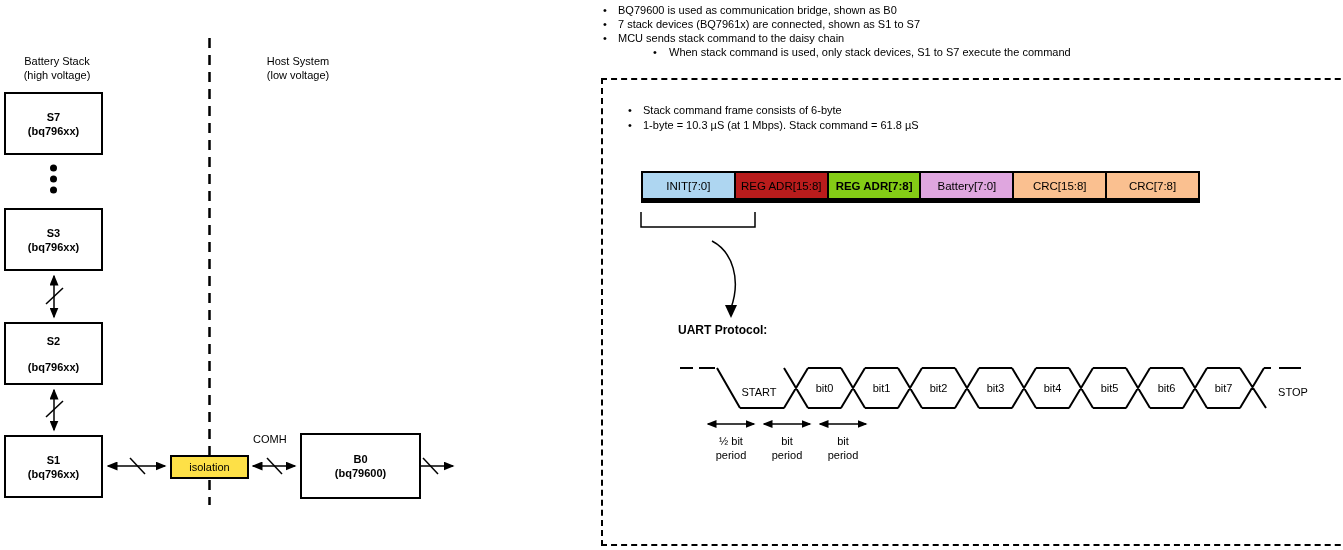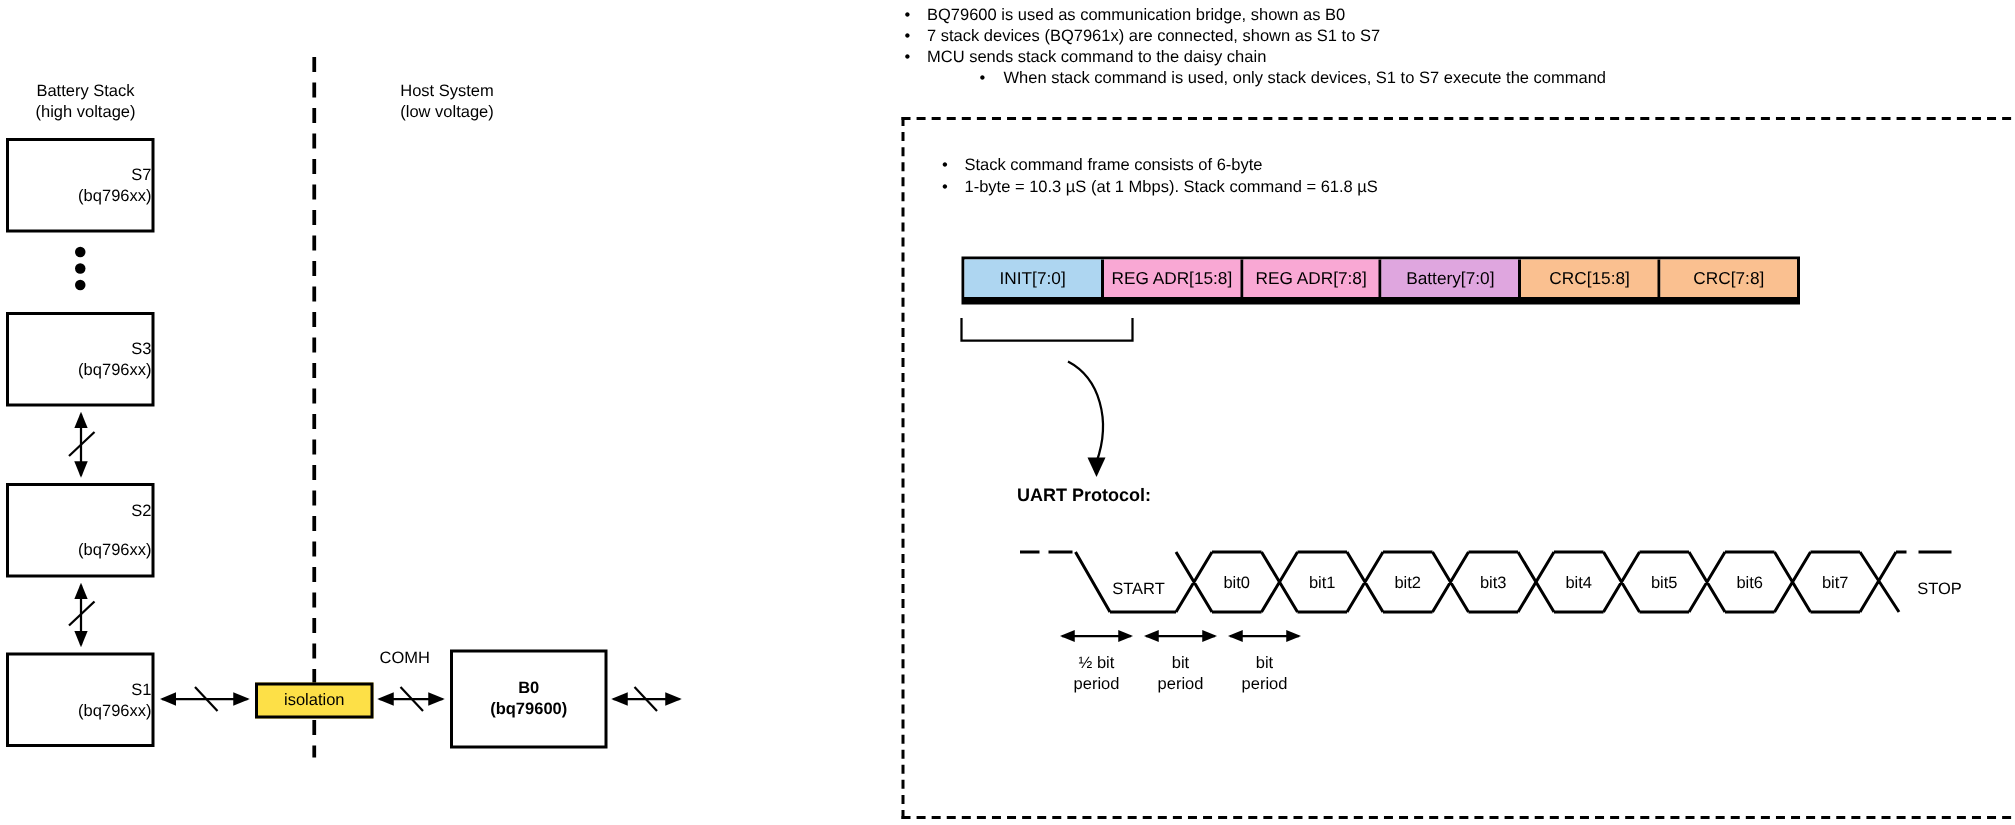--- a/index.html
+++ b/index.html
@@ -3,25 +3,25 @@
 <meta charset="utf-8">
 <style>
   html,body{margin:0;padding:0;background:#fff;}
   .root{position:relative;width:1343px;height:550px;background:#fff;overflow:hidden;
         font-family:"Liberation Sans",sans-serif;color:#000;}
 
   
   .overlay-svg{position:absolute;left:0;top:0;}
   .diagram-title{position:absolute;width:120px;text-align:center;font-size:11px;line-height:14px;}
   .sbox{position:absolute;left:4px;width:99px;height:63px;background:#fff;border:2px solid #000;
-        box-sizing:border-box;display:flex;flex-direction:column;align-items:flex-end;justify-content:center;
-        font-size:11px;line-height:14px;text-align:center;}
+        box-sizing:border-box;display:flex;flex-direction:column;align-items:center;justify-content:center;
+        font-size:11px;line-height:14px;text-align:center;font-weight:bold;}
   .isolation-box{position:absolute;left:170px;top:455px;width:79px;height:24px;border:2px solid #000;
         box-sizing:border-box;display:flex;align-items:center;justify-content:center;font-size:11px;}
-  .b0-box{position:absolute;left:300px;top:433px;width:105px;height:66px;background:#fff;border:2px solid #000;
+  .b0-box{position:absolute;left:300px;top:433px;width:121px;height:66px;background:#fff;border:2px solid #000;
         box-sizing:border-box;display:flex;flex-direction:column;align-items:center;justify-content:center;
         font-size:11px;line-height:14px;font-weight:bold;}
   .mcu-box{position:absolute;left:458px;top:434px;width:101px;height:64px;border:2px solid #2a2a2a;
         box-sizing:border-box;display:flex;align-items:center;justify-content:center;
         font-size:12px;font-weight:bold;}
   .comh{position:absolute;left:253px;top:433px;font-size:11px;}
 
   
   .bullets{position:absolute;font-size:11px;line-height:14px;}
   .bullet{position:relative;padding-left:23px;}
@@ -137,22 +137,22 @@
 
   <div class="dashed-panel"></div>
 
   <div class="bullets panel-bullets" style="left:620px;top:103px;width:700px;">
     <div class="bullet">Stack command frame consists of 6-byte</div>
     <div class="bullet">1-byte = 10.3 µS (at 1 Mbps). Stack command = 61.8 µS</div>
   </div>
 
   <div class="frame-row">
     <div class="frame-cell" style="background: rgb(174, 214, 241);">INIT[7:0]</div>
-    <div class="frame-cell" style="background: #f9a8d4;">REG ADR[15:8]</div>
-    <div class="frame-cell" style="background: #f9a8d4;">REG ADR[7:8]</div>
+    <div class="frame-cell" style="background: #b91c1c;">REG ADR[15:8]</div>
+    <div class="frame-cell" style="background: #84cc16; font-weight: bold;">REG ADR[7:8]</div>
     <div class="frame-cell" style="background: rgb(223, 166, 223);">Battery[7:0]</div>
     <div class="frame-cell" style="background: rgb(250, 192, 144);">CRC[15:8]</div>
     <div class="frame-cell" style="background: rgb(250, 192, 144);">CRC[7:8]</div>
   </div>
 
   <svg class="overlay-svg" style="left:630px;top:200px;" width="140" height="135" viewBox="0 0 140 135">
     <path class="thin" d="M11,12 V27 H125 V12"></path>
     <path class="thin" d="M82,41 C103,52 111,80 101,108"></path>
     <polygon points="95,105 107,105 101,118" fill="#000"></polygon>
   </svg>

